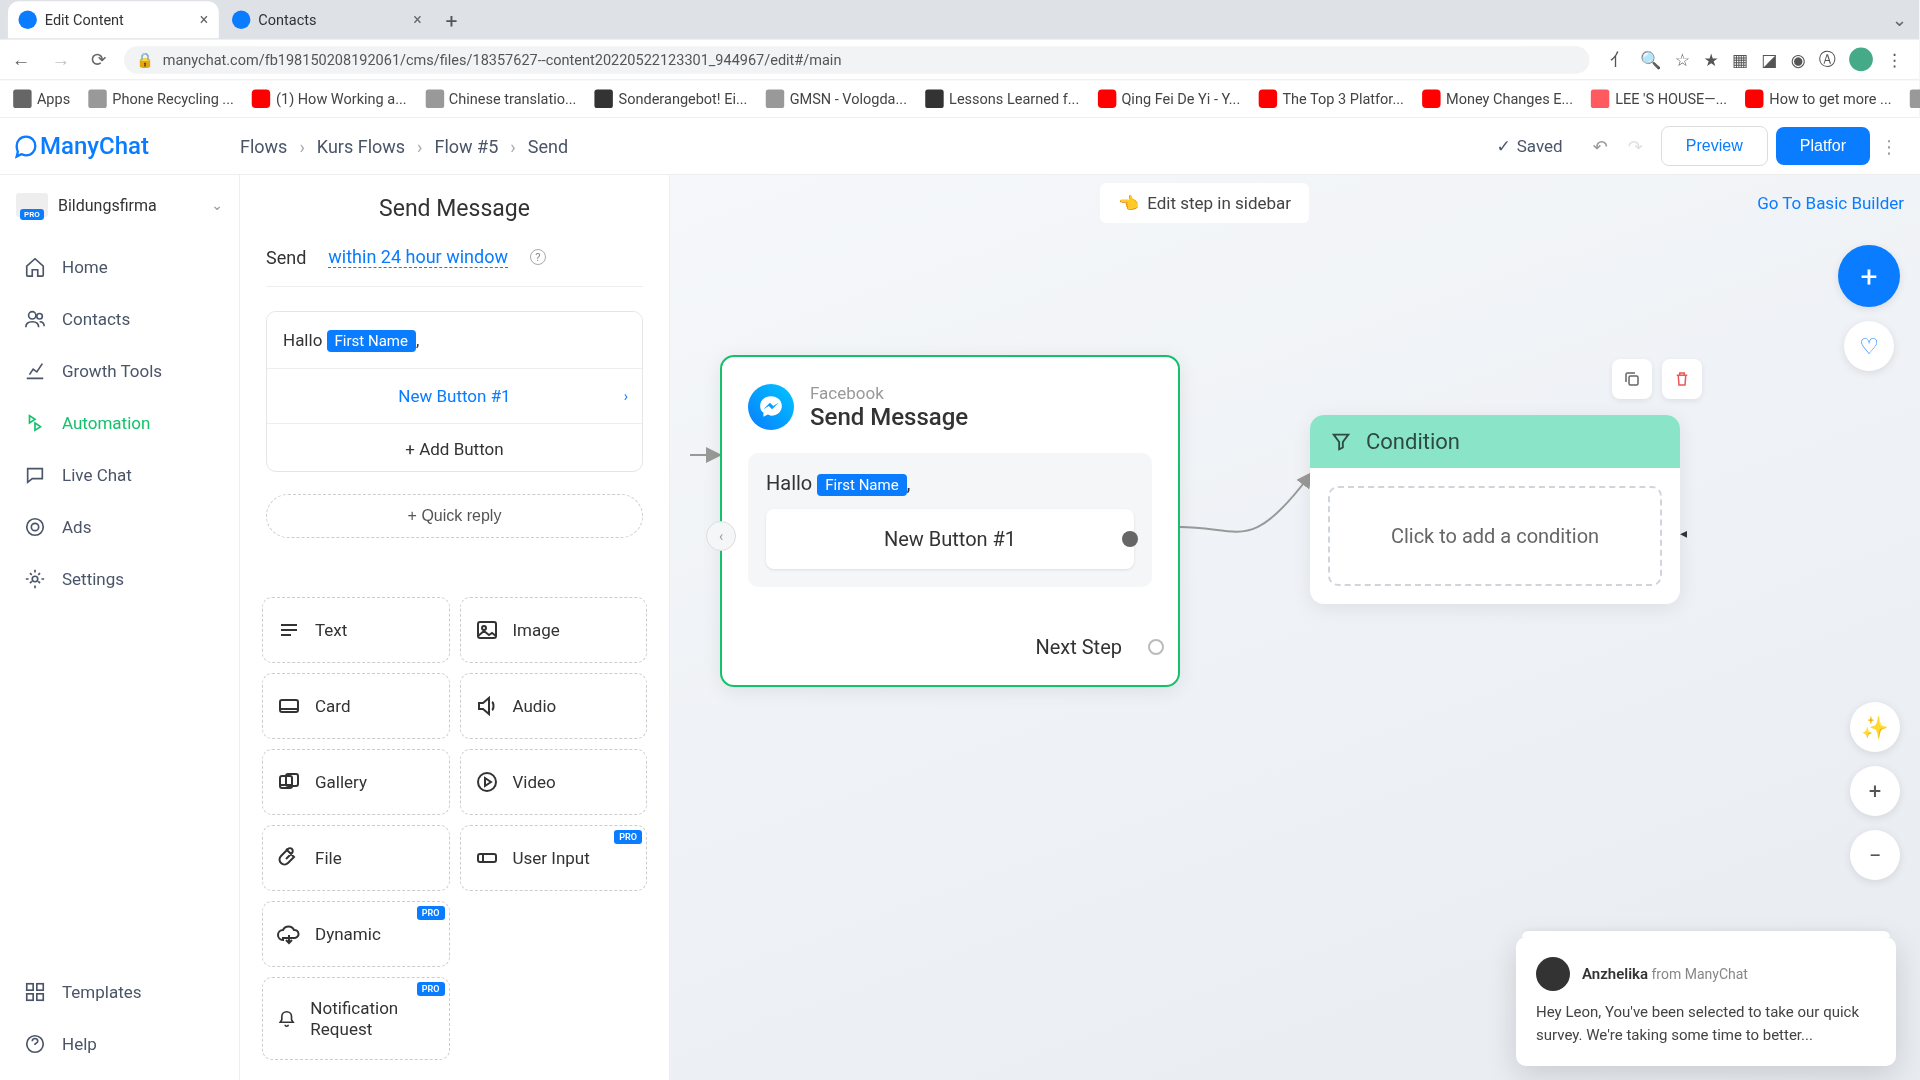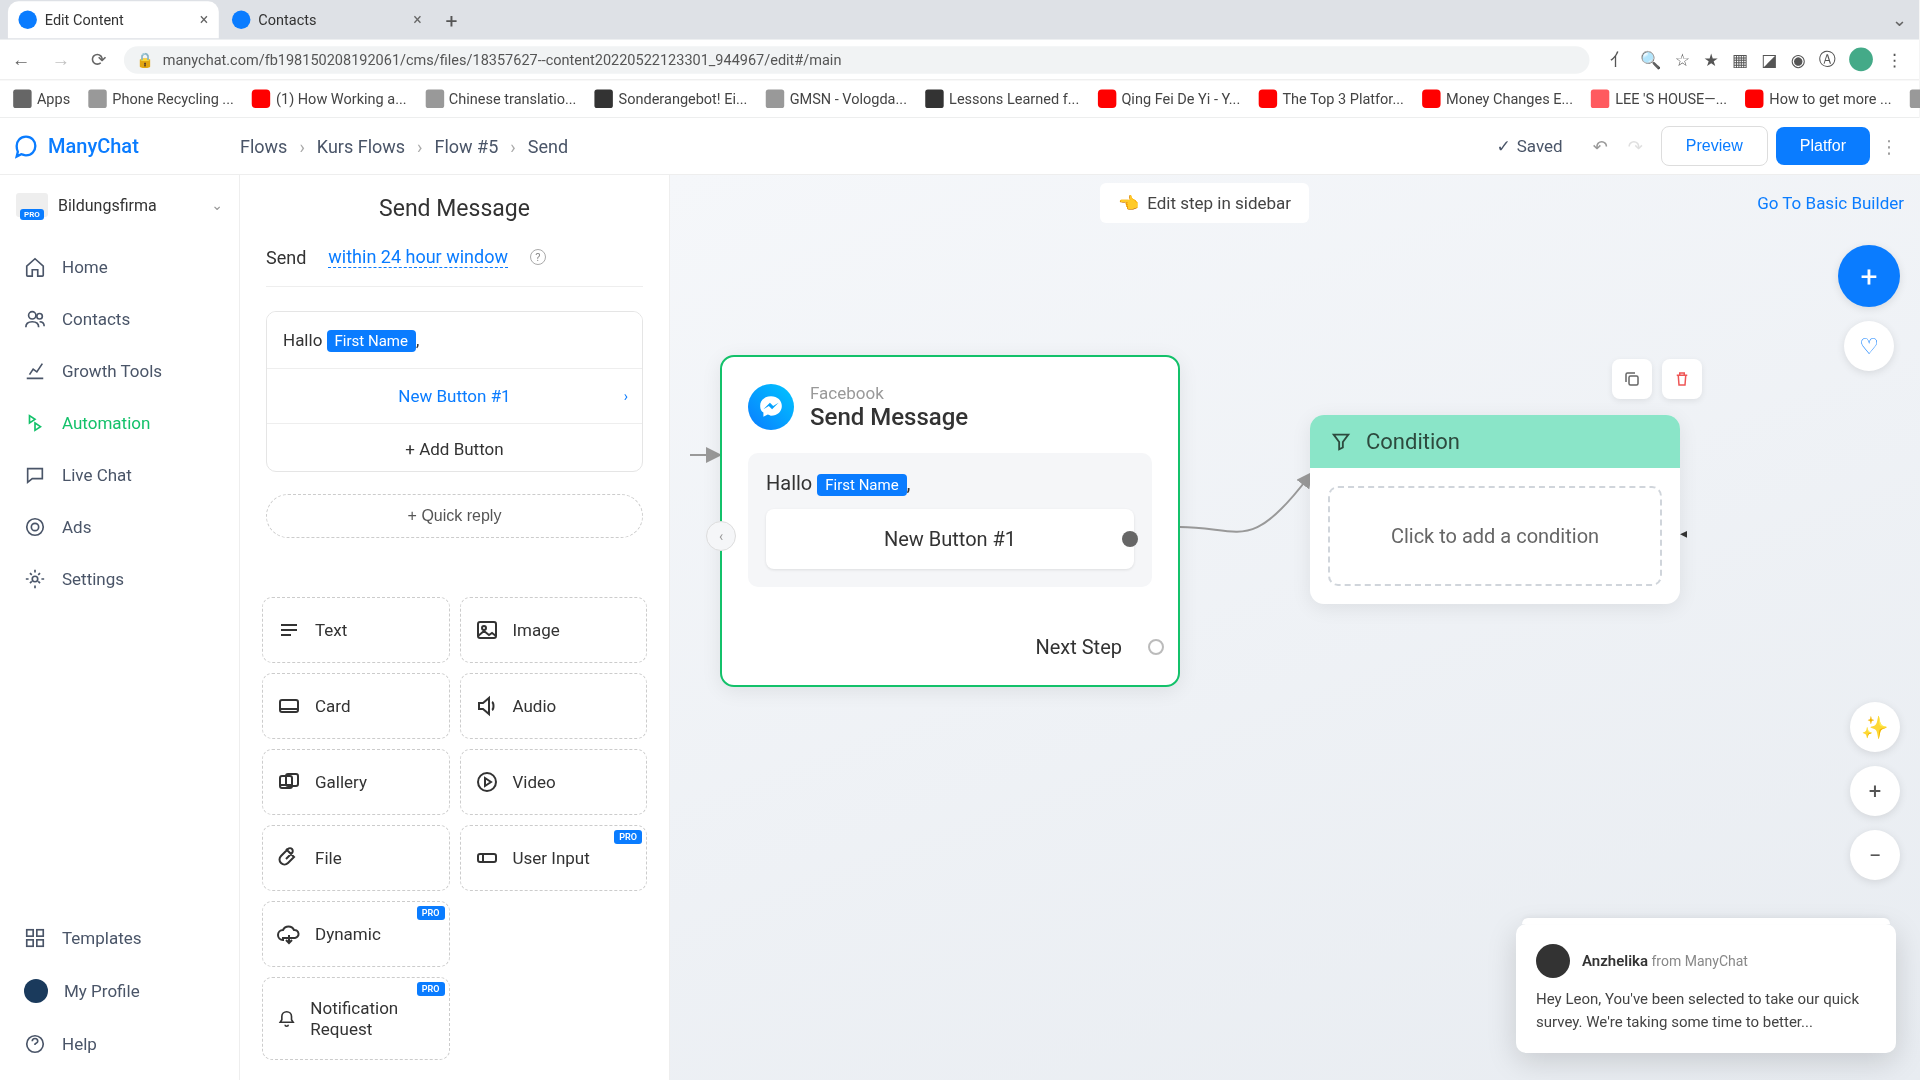--- a/index.html
+++ b/index.html
@@ -24,21 +24,21 @@
 
 .bookmark-bar { display: flex; align-items: center; height: 29px; padding: 0 10px; gap: 14px; font-size: 11px; color: #444; background: #fff; border-top: 1px solid #eee; }
 .bm-item { display: flex; align-items: center; gap: 4px; white-space: nowrap; cursor: pointer; }
 .bm-icon { width: 14px; height: 14px; border-radius: 2px; background: #999; flex-shrink: 0; }
 .bm-icon.red { background: #ff0000; border-radius: 3px; }
 .bm-icon.dark { background: #333; }
 
 
 .app { position: absolute; top: 118px; left: 0; right: 0; bottom: 0; display: flex; flex-direction: column; background: linear-gradient(135deg, #f8f9fb 0%, #eef1f5 100%); }
 .app-header { height: 57px; display: flex; align-items: center; padding: 0 12px; border-bottom: 1px solid #eee; background: #fff; }
-.logo { display: flex; align-items: center; gap: 8px; font-size: 20px; font-weight: 500; color: #0a7cff; width: 228px; }
+.logo { display: flex; align-items: center; font-size: 24px; font-weight: 500; color: #0a7cff; width: 228px; }
 .logo-icon { width: 28px; height: 28px; }
 .breadcrumb { display: flex; align-items: center; gap: 12px; color: #4a5568; font-size: 18px; flex: 1; }
 .crumb-sep { color: #aaa; }
 .saved { display: flex; align-items: center; gap: 6px; color: #4a5568; margin-right: 20px; font-size: 17px; }
 .hdr-btn { border-radius: 8px; padding: 10px 24px; font-size: 16px; cursor: pointer; margin-left: 8px; }
 .btn-preview { background: #fff; border: 1px solid #ddd; color: #0a7cff; }
 .btn-publish { background: #0a7cff; color: #fff; border: none; }
 .hdr-icon { color: #999; font-size: 18px; padding: 0 10px; cursor: pointer; }
 
 .app-body { flex: 1; display: flex; position: relative; overflow: hidden; }
@@ -107,21 +107,21 @@
 
 .condition-node { left: 640px; top: 240px; width: 370px; padding: 0; overflow: visible; }
 .cond-head { background: #8ae5c8; border-radius: 14px 14px 0 0; padding: 14px 20px; display: flex; align-items: center; gap: 14px; font-size: 22px; color: #2d4a3e; }
 .cond-body { padding: 18px; }
 .cond-add { border: 2px dashed #d0d5db; border-radius: 10px; padding: 36px; text-align: center; color: #666; font-size: 20px; cursor: pointer; }
 .node-actions { position: absolute; top: -56px; right: -22px; display: flex; gap: 10px; }
 .node-action { width: 40px; height: 40px; background: #fff; border-radius: 8px; display: flex; align-items: center; justify-content: center; box-shadow: 0 2px 6px rgba(0,0,0,.08); cursor: pointer; font-size: 17px; }
 .node-action.del { color: #e55; }
 
 
-.chat-widget { position: absolute; bottom: 27px; right: 24px; width: 380px; background: #fff; border-radius: 10px; box-shadow: 0 8px 30px rgba(0,0,0,.15); padding: 20px; }
+.chat-widget { position: absolute; bottom: 14px; right: 24px; width: 380px; background: #fff; border-radius: 10px; box-shadow: 0 8px 30px rgba(0,0,0,.15); padding: 20px; }
 .chat-widget::before { content: ''; position: absolute; top: -6px; left: 6px; right: 6px; height: 6px; background: #fff; border-radius: 8px 8px 0 0; box-shadow: 0 -2px 4px rgba(0,0,0,.04); }
 .chat-head { display: flex; align-items: center; gap: 12px; margin-bottom: 10px; }
 .chat-avatar { width: 34px; height: 34px; border-radius: 50%; background: #333; }
 .chat-name { font-weight: 600; font-size: 15px; color: #333; }
 .chat-org { color: #888; font-weight: 400; }
 .chat-body { font-size: 15px; color: #444; line-height: 1.5; }
 
 .cursor-mark { position: absolute; left: 1140px; top: 415px; font-size: 14px; color: #333; }
 </style>
 </head>
@@ -309,24 +309,20 @@
       </div>
       <div class="sidebar-bottom">
         <div class="nav-item">
           <svg class="nav-icon" viewBox="0 0 24 24">
               <rect x="3" y="3" width="7" height="7"></rect>
               <rect x="14" y="3" width="7" height="7"></rect>
               <rect x="3" y="14" width="7" height="7"></rect>
               <rect x="14" y="14" width="7" height="7"></rect>
             </svg>
           <span>Templates</span>
-        </div>
-        <div class="nav-item">
-          <span class="profile-avatar"></span>
-          <span>My Profile</span>
         </div>
         <div class="nav-item">
           <svg class="nav-icon" viewBox="0 0 24 24">
               <circle cx="12" cy="12" r="9"></circle>
               <path d="M9 9c0-2 1-3 3-3s3 1 3 3-2 2-3 3v1m0 3v0"></path>
             </svg>
           <span>Help</span>
         </div>
       </div>
     </div>

